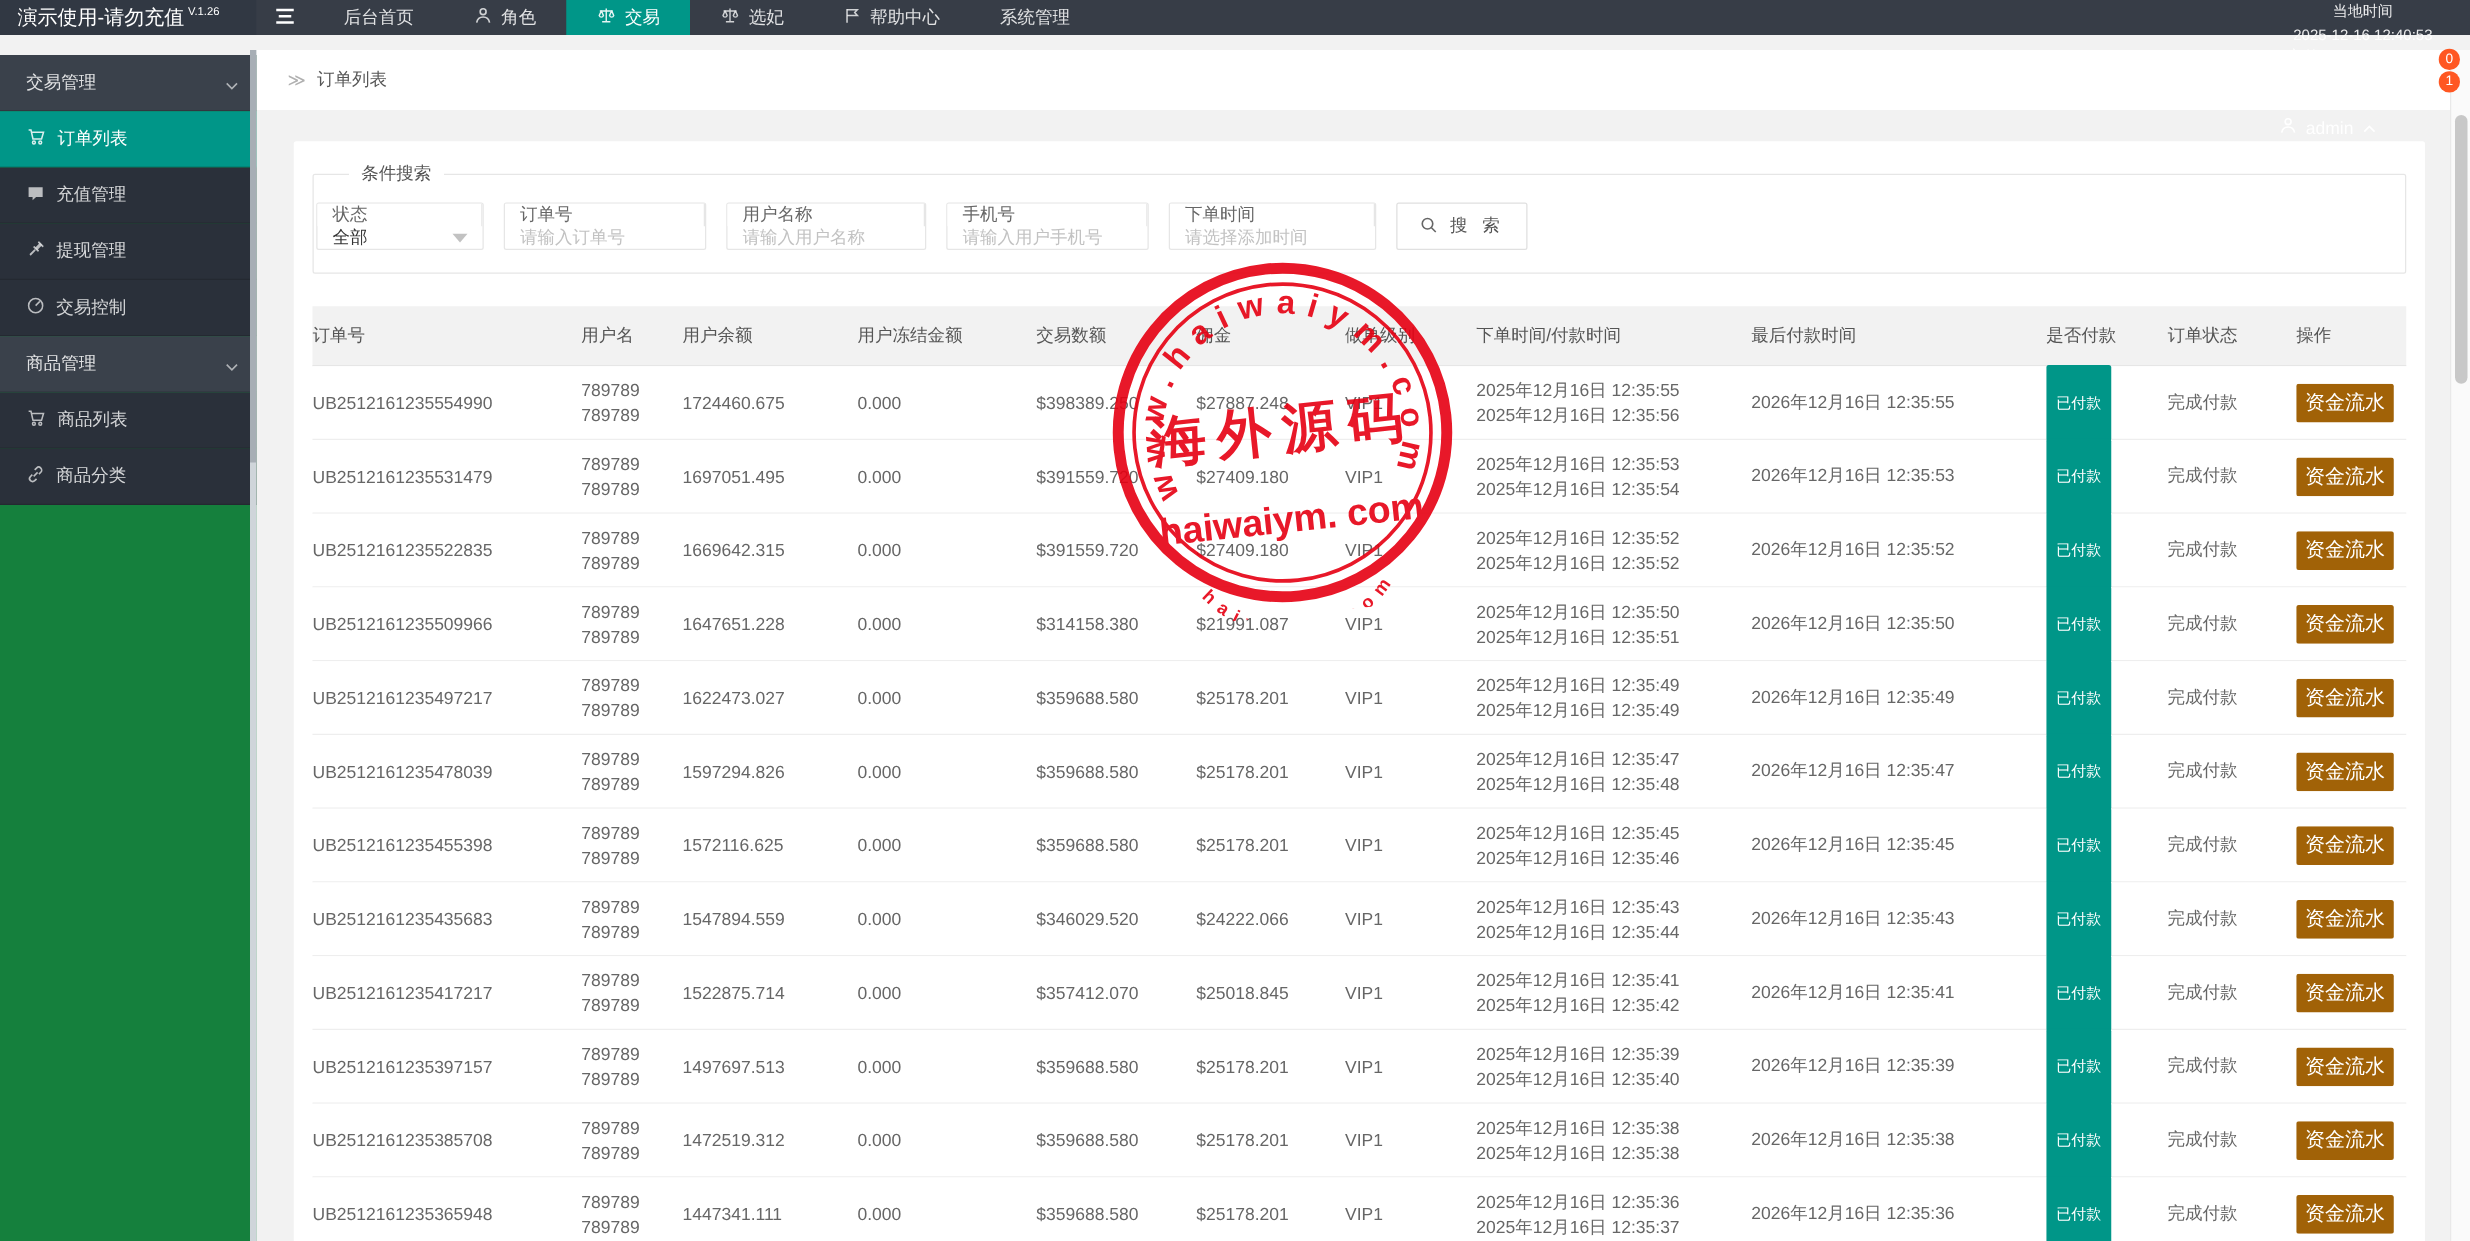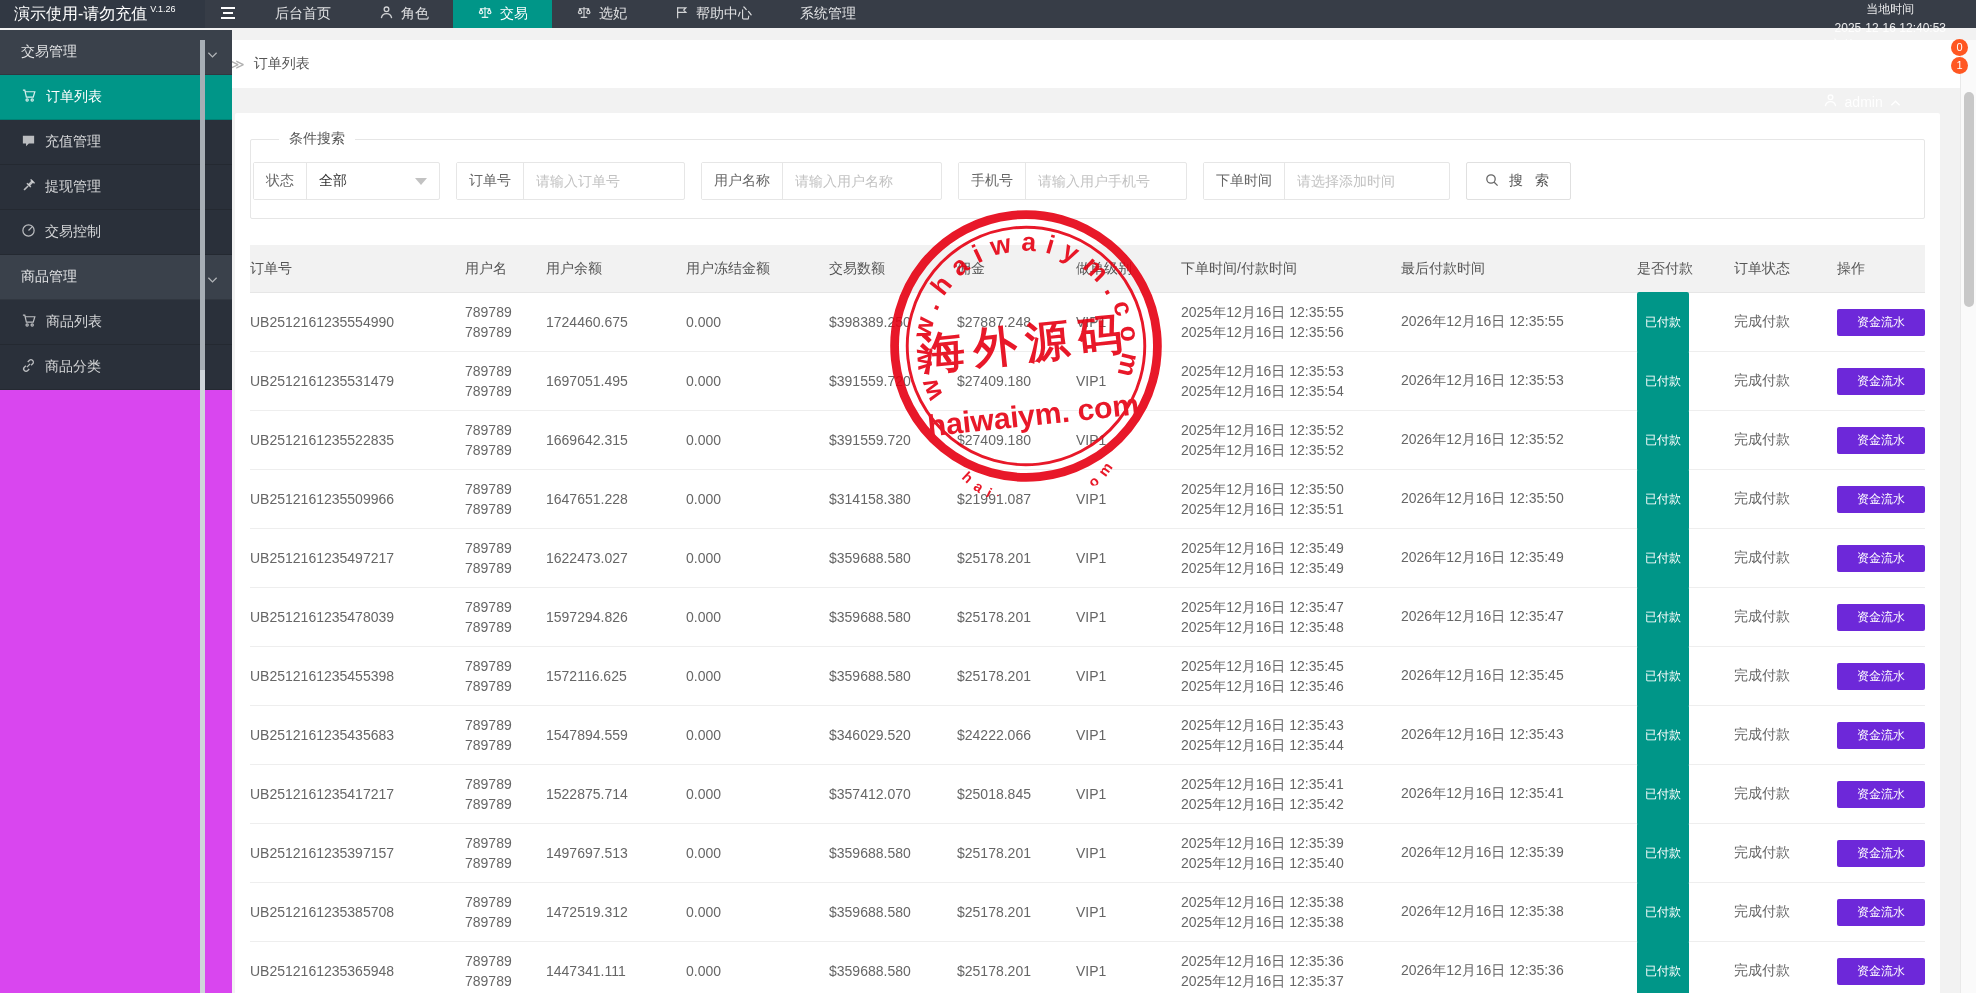--- a/index.html
+++ b/index.html
@@ -16,21 +16,21 @@
   .nav-item.active { background:#009688; color:#fff; }
   .nav-item svg { opacity:.9; }
   .header-right { margin-left:auto; display:flex; align-items:stretch;flex-direction:column; }
   .local-time { display:flex; flex-direction:column; justify-content:center; align-items:center; font-size:12px; line-height:1.55; padding:0 30px; color:rgba(255,255,255,.9); }
   .hdr-link { position:relative; display:flex; align-items:center; padding:0 24px; color:rgba(255,255,255,.9); cursor:pointer; }
   .num-badge { position:absolute; top:2px; right:8px; min-width:17px; height:17px; line-height:17px; border-radius:9px; background:#ff5722; color:#fff; font-size:11px; text-align:center; padding:0 4px; }
   .icon-btn { display:flex; align-items:center; padding:0 18px; color:rgba(255,255,255,.9); cursor:pointer; }
   .admin-box { display:flex; align-items:center; gap:7px; padding:0 26px 0 18px; color:rgba(255,255,255,.95); cursor:pointer; }
 
   
-  .sidebar { position:absolute; top:30px; left:0; width:232px; bottom:0; background:#d946ef; z-index:15; }
+  .sidebar { position:absolute; top:44px; left:0; width:205px; bottom:0; background:#15803d; z-index:15; }
   .side-item { height:45px; display:flex; align-items:center; gap:9px; color:rgba(255,255,255,.8); padding-left:21px; position:relative; cursor:pointer; border-bottom:1px solid rgba(0,0,0,.14); }
   .side-group { background:#3a414b; padding-left:21px; color:rgba(255,255,255,.85); }
   .side-child { background:#2a303a; }
   .side-child.active { background:#009688; color:#fff; }
   .side-chevron { position:absolute; right:14px; top:16px; opacity:.7; }
   .side-item svg { opacity:.85; flex:none; }
   .side-scrollbar { position:absolute; top:40px; left:200px; width:5px; bottom:0; background:#cfd5da; z-index:16; }
   .side-scrollbar .thumb { position:absolute; top:0; left:0; width:5px; height:330px; background:#a7aeb5; }
 
   
@@ -40,37 +40,37 @@
   .crumb-label { color:#555; }
   .page-scrollbar { position:absolute; top:0; right:0; width:16px; bottom:0; background:#fafafa; border-left:1px solid #e9e9e9; }
   .page-scrollbar .thumb { position:absolute; top:52px; left:3px; width:10px; height:215px; background:#c8c8c8; border-radius:6px; }
 
   .card { position:absolute; left:30px; right:36px; top:73px; bottom:-20px; background:#fff; border-radius:2px; }
 
   
   fieldset.search { margin:17px 15px 0 15px; border:1px solid #e6e6e6; border-radius:2px; padding:10px 14px 18px 2px; }
   fieldset.search legend { margin-left:26px; padding:0 10px; color:#555; font-size:14px; }
   .filters { display:flex; align-items:center; gap:16px; margin-top:4px; }
-  .fld { display:flex; align-items:stretch; height:38px; border:1px solid #e6e6e6; border-radius:2px; background:#fff; }
+  .fld { display:flex; align-items:stretch; height:38px; border:1px solid #e6e6e6; border-radius:2px; background:#fff;flex-direction:column; }
   .fld-label { display:flex; align-items:center; padding:0 12px; color:#666; border-right:1px solid #e6e6e6; white-space:nowrap; background:#fff; }
   .fld input { border:none; outline:none; padding:0 12px; font-size:14px; color:#333; background:transparent; }
   .fld input::placeholder { color:#c2c2c2; }
   .fld-select { display:flex; align-items:center; justify-content:space-between; width:132px; padding:0 12px; cursor:pointer; color:#333; }
   .caret-down { width:0; height:0; border-left:6px solid transparent; border-right:6px solid transparent; border-top:7px solid #c2c2c2; }
   .btn-search { display:flex; align-items:center; gap:9px; height:38px; padding:0 17px; background:#fff; border:1px solid #e0e0e0; border-radius:2px; color:#555; font-size:14px; cursor:pointer; letter-spacing:4px; }
 
   
   .tbl { margin:26px 15px 0 15px; }
   .tgrid { display:grid; grid-template-columns:215px 81px 140px 143px 128px 119px 105px 220px 236px 97px 103px 1fr; align-items:center; }
   .thead { background:#f2f2f2; height:48px; color:#555; border-bottom:1px solid #e6e6e6; }
   .trow { height:59px; border-bottom:1px solid #eee; color:#666; background:#fff; }
   .cell { padding-right:8px; overflow:hidden; white-space:nowrap; }
   .two-line { line-height:1.45; font-size:14px; }
   .badge-paid { display:inline-block; background:#009688; color:#fff; font-size:12px; padding:22px 8px; border-radius:2px; }
-  .btn-flow { display:inline-block; background:#6d28d9; color:#fff; font-size:12px; padding:5px 20px; border-radius:2px; border:none; cursor:pointer; }
+  .btn-flow { display:inline-block; background:#a16207; color:#fff; font-size:16px; padding:5px 7px; border-radius:2px; border:none; cursor:pointer; }
 
   
   .stamp { position:absolute; left:880px; top:200px; width:292px; height:292px; z-index:40; pointer-events:none; opacity:.9; transform:rotate(-6deg); }
   .stamp text { fill:#e60012; }
 </style>
 </head>
 <body>
 
 <div class="header">
   <div class="logo">

